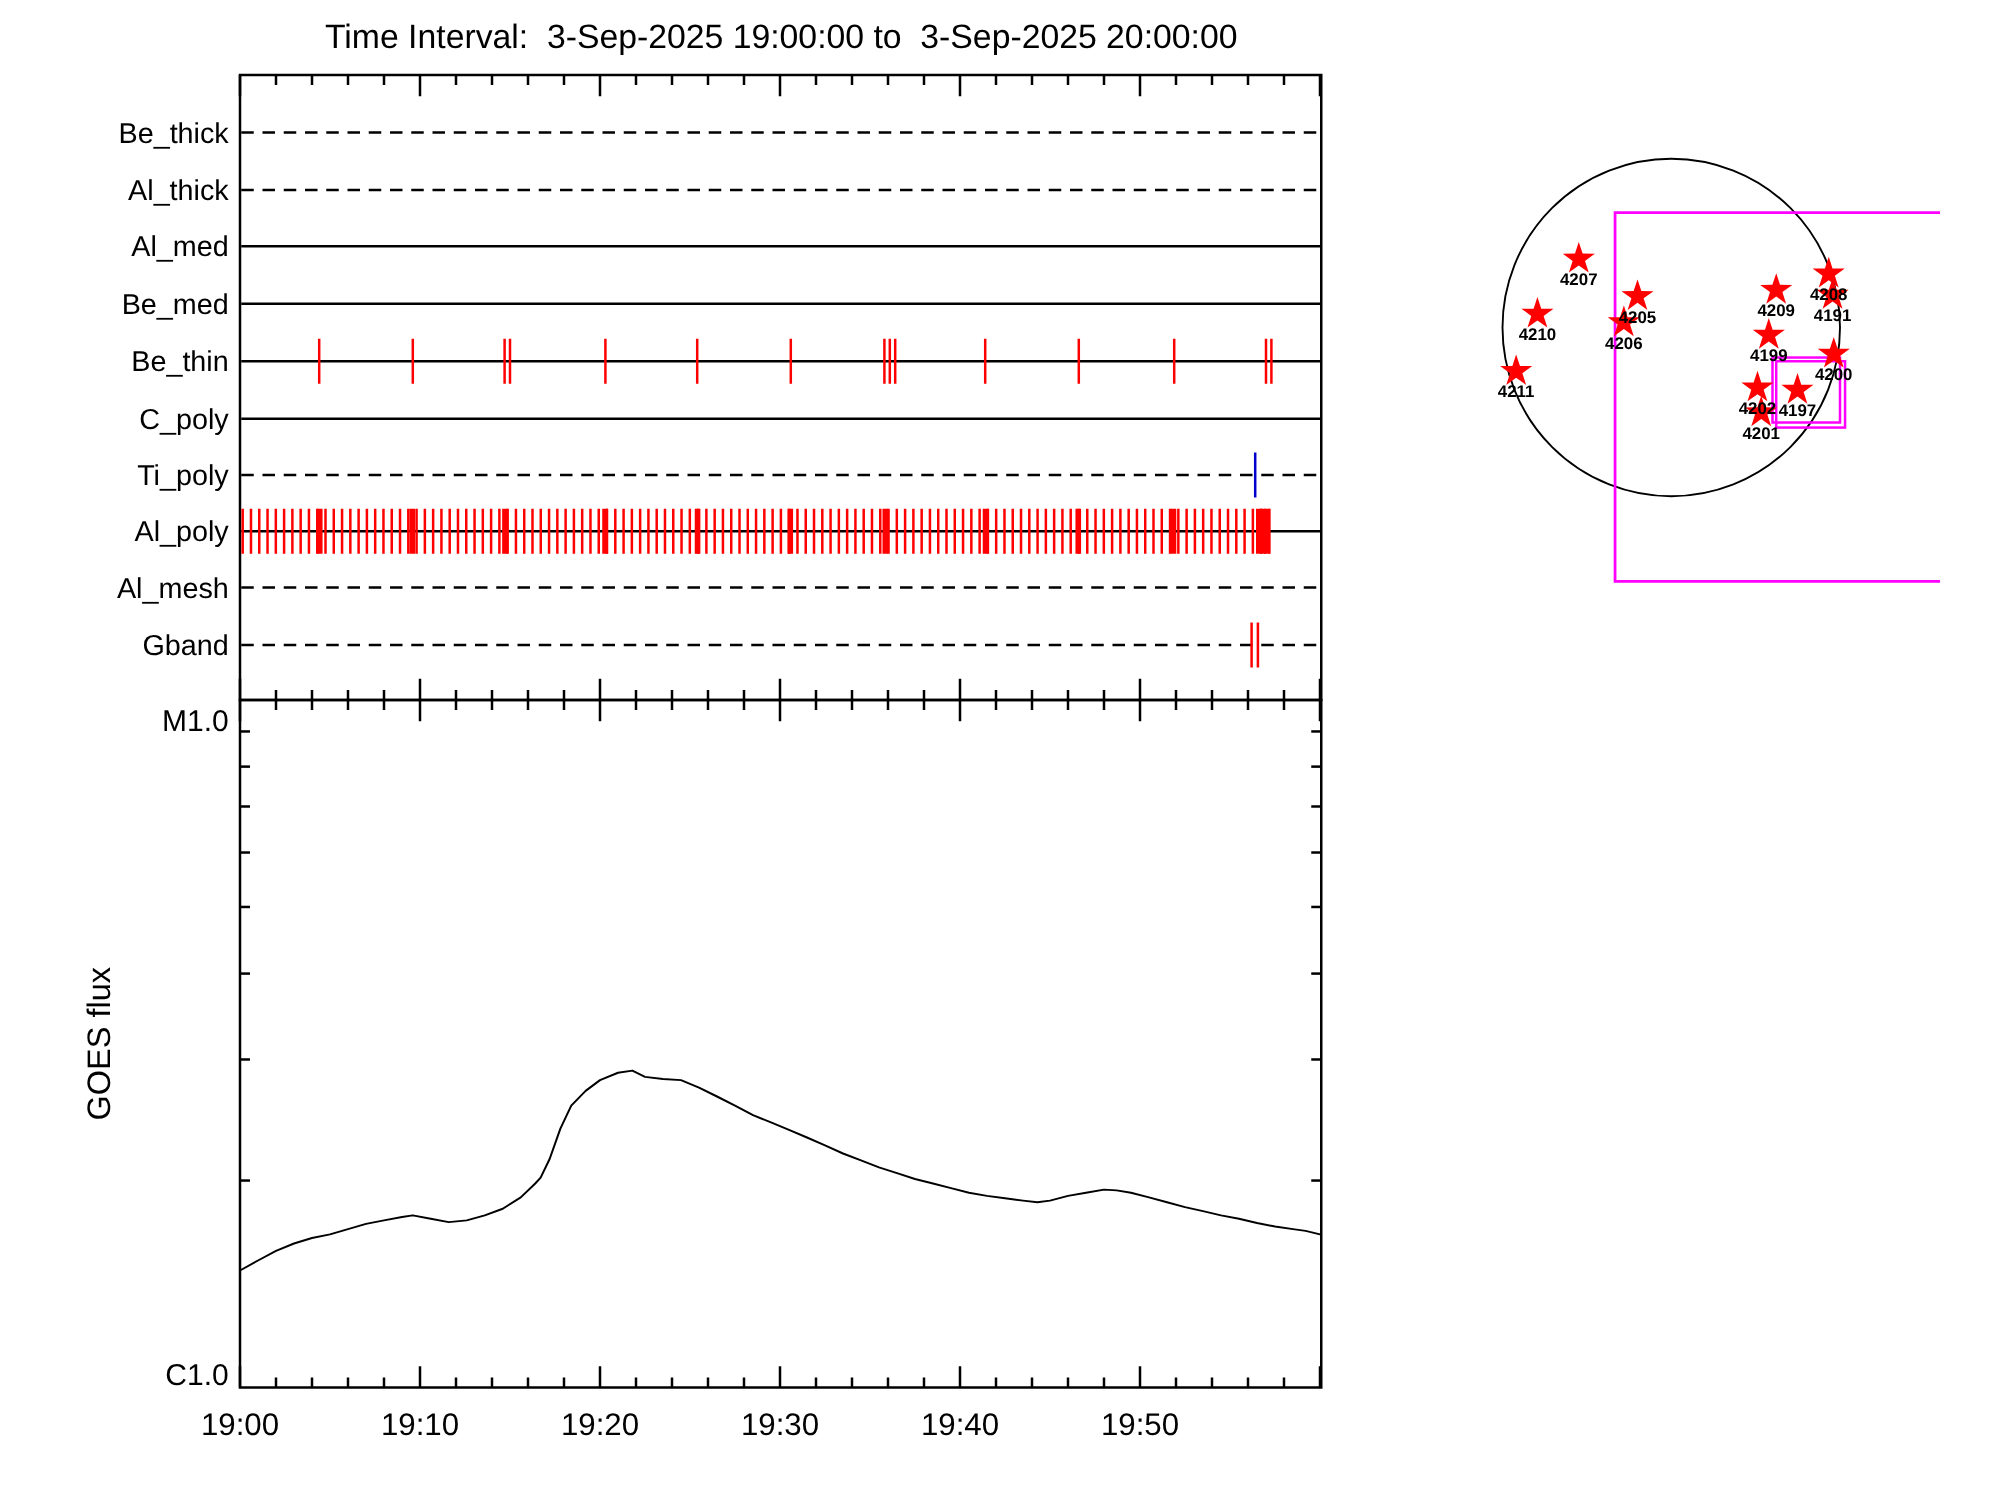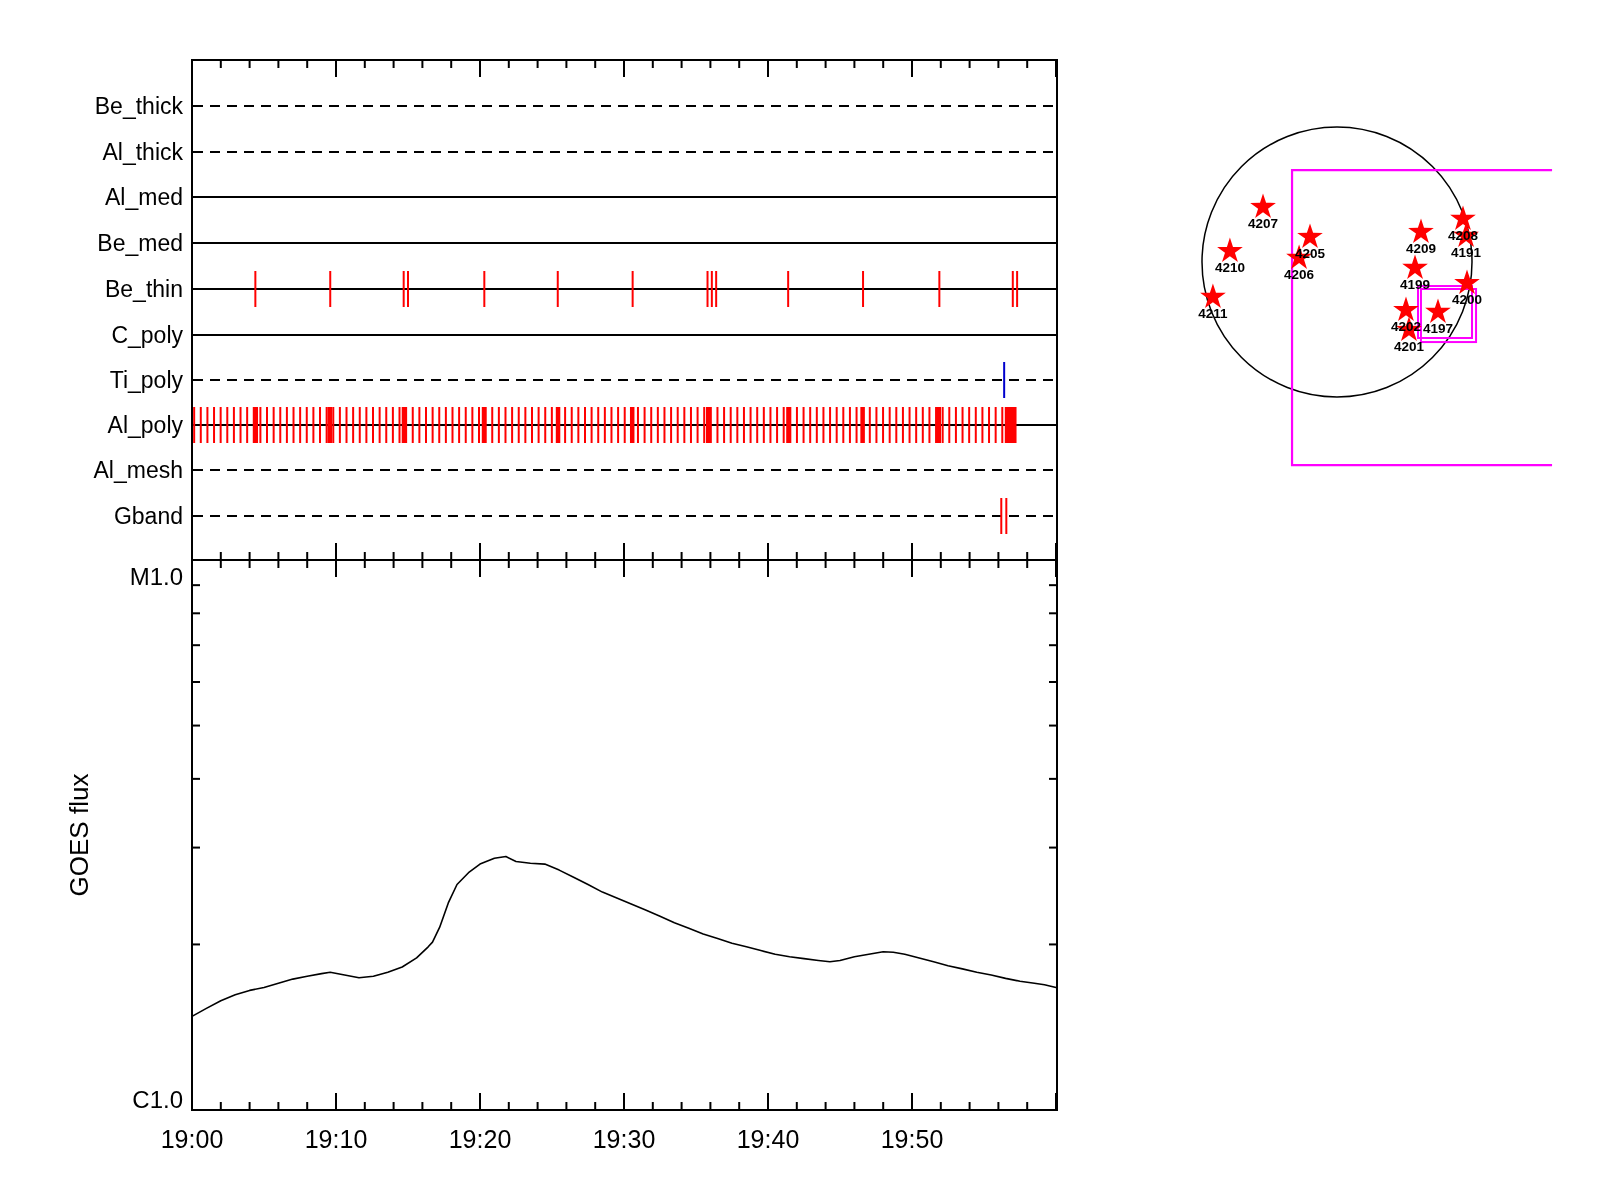--- a/index.html
+++ b/index.html
@@ -6,20 +6,21 @@
   #page{position:relative;width:1600px;height:1200px;background:#ffffff;overflow:hidden;
         font-family:"Liberation Sans",sans-serif;}
   #chart-title{position:absolute;left:192px;top:14px;width:866px;text-align:center;
                font-size:27px;color:#000;white-space:pre;letter-spacing:0px;}
   svg text{font-family:"Liberation Sans",sans-serif;}
 </style>
 </head>
 <body>
 
 <div id="page">
+  <div id="chart-title">Time Interval:  3-Sep-2025 19:00:00 to  3-Sep-2025 20:00:00</div>
   <svg id="chart-svg" width="1600" height="1200" viewBox="0 0 1600 1200">
       <rect x="192" y="60" width="865" height="500" fill="none" stroke="#000" stroke-width="2"></rect>
       <rect x="192" y="560" width="865" height="550" fill="none" stroke="#000" stroke-width="2"></rect>
       <line x1="192" y1="60" x2="192" y2="77" stroke="#000" stroke-width="2"></line>
       <line x1="220.8" y1="60" x2="220.8" y2="68" stroke="#000" stroke-width="2"></line>
       <line x1="249.6" y1="60" x2="249.6" y2="68" stroke="#000" stroke-width="2"></line>
       <line x1="278.4" y1="60" x2="278.4" y2="68" stroke="#000" stroke-width="2"></line>
       <line x1="307.2" y1="60" x2="307.2" y2="68" stroke="#000" stroke-width="2"></line>
       <line x1="336" y1="60" x2="336" y2="77" stroke="#000" stroke-width="2"></line>
       <line x1="364.8" y1="60" x2="364.8" y2="68" stroke="#000" stroke-width="2"></line>

